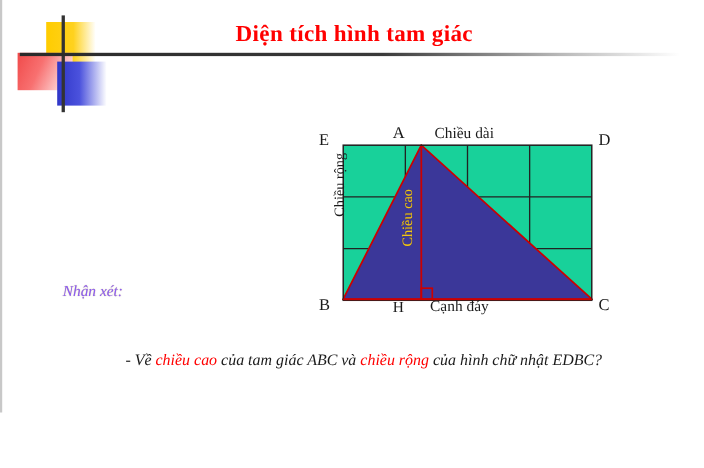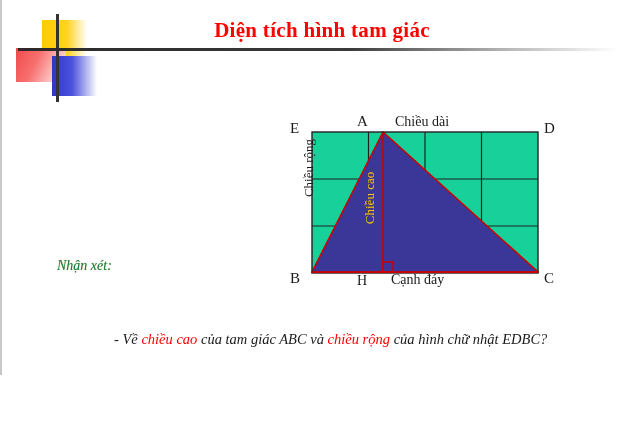--- a/index.html
+++ b/index.html
@@ -91,38 +91,38 @@
     font-size: 13px;
     color: #f0c419;
     transform: rotate(-90deg);
     transform-origin: center center;
     text-shadow: 0 0 1px rgba(120,90,0,.8);
   }
 
   
   .remark {
     position: absolute; left: 55px; top: 258px;
-    color: #15803d;
+    color: #8b5cf6;
     font-style: italic;
     font-size: 14px;
     font-family: "Liberation Serif", serif;
     text-shadow: 0 0 1px rgba(150,110,0,.5);
     text-align: right;
   }
 
   
   .body-text {
     position: absolute; left: 112px; top: 312px; width: 470px;
     font-family: "Liberation Serif", serif;
     font-style: italic;
     font-size: 14.5px;
     color: #1a1a1a;
     line-height: 1.52;
   }
-  .para { margin: 16px 0 3px 0; }
+  .para { margin: 5px 0 3px 0; }
   .para2 { padding-left: 14px; }
   .hl { color: #ff0000; }
 </style>
 </head>
 <body>
 
 <div id="slide">
 
   <div class="logo">
     <div class="sq sq-yellow"></div>

